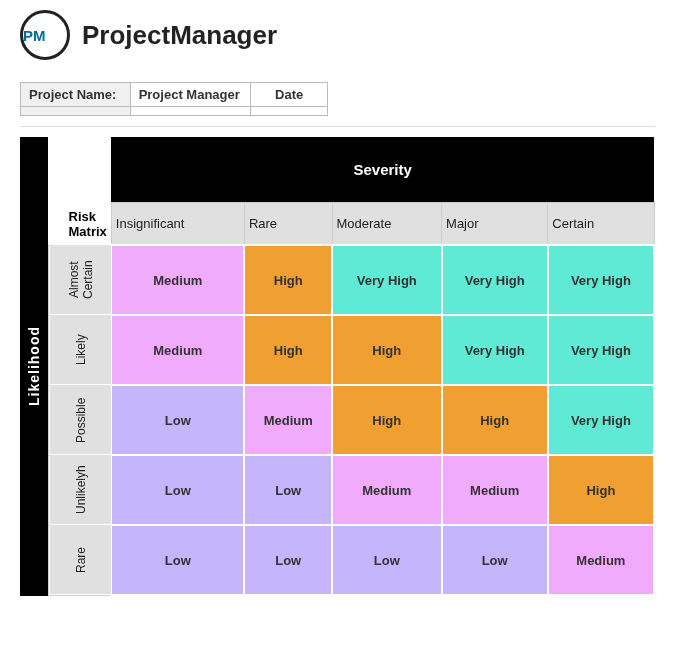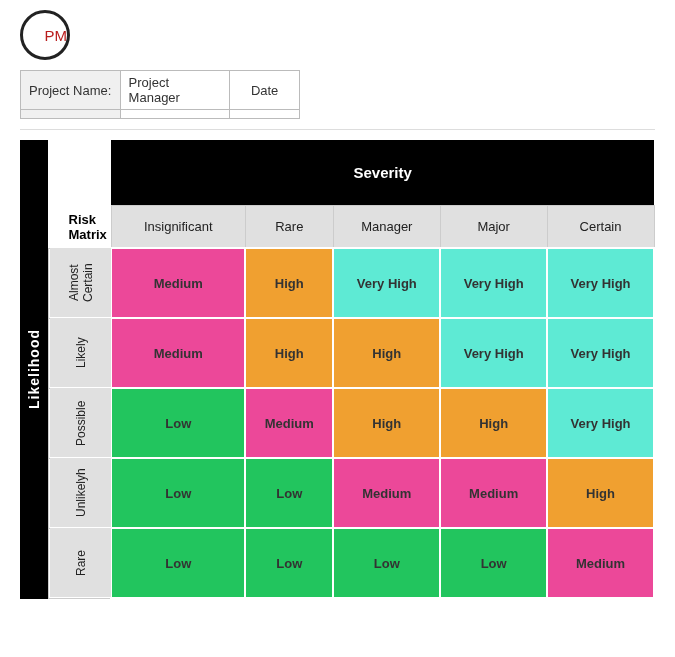--- a/index.html
+++ b/index.html
@@ -15,35 +15,36 @@
       padding: 10px 20px;
       gap: 12px;
     }
     .logo-circle {
       width: 50px;
       height: 50px;
       border-radius: 50%;
       border: 3px solid #222;
       display: flex;
       align-items: center;
-      justify-content: flex-end;
-      font-weight: normal;
+      justify-content: flex-start;
+      font-weight: bold;
       font-size: 15px;
-      color: #b91c1c;
+      color: #0369a1;
       flex-shrink: 0;
     }
     .app-title {
       font-size: 26px;
       font-weight: bold;
       color: #222;
     }
     .project-info-table {
-      margin: 0 20px 10px 20px;
+      margin: 12px 20px 10px 20px;
       border-collapse: collapse;
-      width: 280px;
+      width: 308px;
+      font-weight: bold;
     }
     .project-info-table td {
       border: 1px solid #bbb;
       padding: 4px 8px;
       font-size: 13px;
       color: #333;
     }
     .project-info-table td:first-child {
       background: #f0f0f0;
       width: 100px;
@@ -90,21 +91,20 @@
       font-weight: bold;
       font-size: 15px;
       padding: 24px;
     }
     .severity-header-row td.empty-corner {
       background: #fff;
       border: none;
     }
     .col-header-row td {
       background: #e0e0e0;
-      text-align: center;
       font-size: 13px;
       color: #222;
       padding: 6px 4px;
       border: 1px solid #ccc;
     }
     .col-header-row td.risk-matrix-label {
       background: #fff;
       font-weight: bold;
       font-size: 13px;
       color: #000;
@@ -126,38 +126,39 @@
       color: #222 !important;
       font-weight: normal !important;
       font-size: 12px !important;
       writing-mode: vertical-rl;
       text-orientation: mixed;
       transform: rotate(180deg);
       width: 28px;
       text-align: center;
       border: 1px solid #ccc !important;
     }
-    .cell-low { background: #22c55e; color: #fff; }
-    .cell-medium { background: #ec4899; color: #555; }
+    .cell-low { background: #c4b5fd; color: #fff; }
+    .cell-medium { background: #f0abfc; color: #555; }
     .cell-high { background: #f0a030; color: #fff; margin-top: 30px; }
     .cell-very-high { background: #5eead4; color: #fff; }
 
     .divider-line {
       border: none;
       border-top: 1px solid #ddd;
       margin: 8px 20px;
     }
   </style>
 </head>
 <body>
 
 <div class="header">
   <div class="logo-circle">
     <span>PM</span>
   </div>
+  <span class="app-title">ProjectManager</span>
 </div>
 
 <table class="project-info-table">
   <tbody>
       <tr>
     <td>Project Name:</td>
     <td>Project Manager</td>
     <td>Date</td>
   </tr>
   <tr>
@@ -183,21 +184,21 @@
         <tbody>
             <tr class="severity-header-row">
           <td class="empty-corner"></td>
           <td colspan="5">Severity</td>
         </tr>
 
         <tr class="col-header-row">
           <td class="risk-matrix-label">Risk Matrix</td>
           <td>Insignificant</td>
           <td>Rare</td>
-          <td>Manager</td>
+          <td>Moderate</td>
           <td>Major</td>
           <td>Certain</td>
         </tr>
 
         <tr class="data-row">
           <td class="row-label-cell">Almost Certain</td>
           <td class="cell-medium">Medium</td>
           <td class="cell-high">High</td>
           <td class="cell-very-high">Very High</td>
           <td class="cell-very-high">Very High</td>

